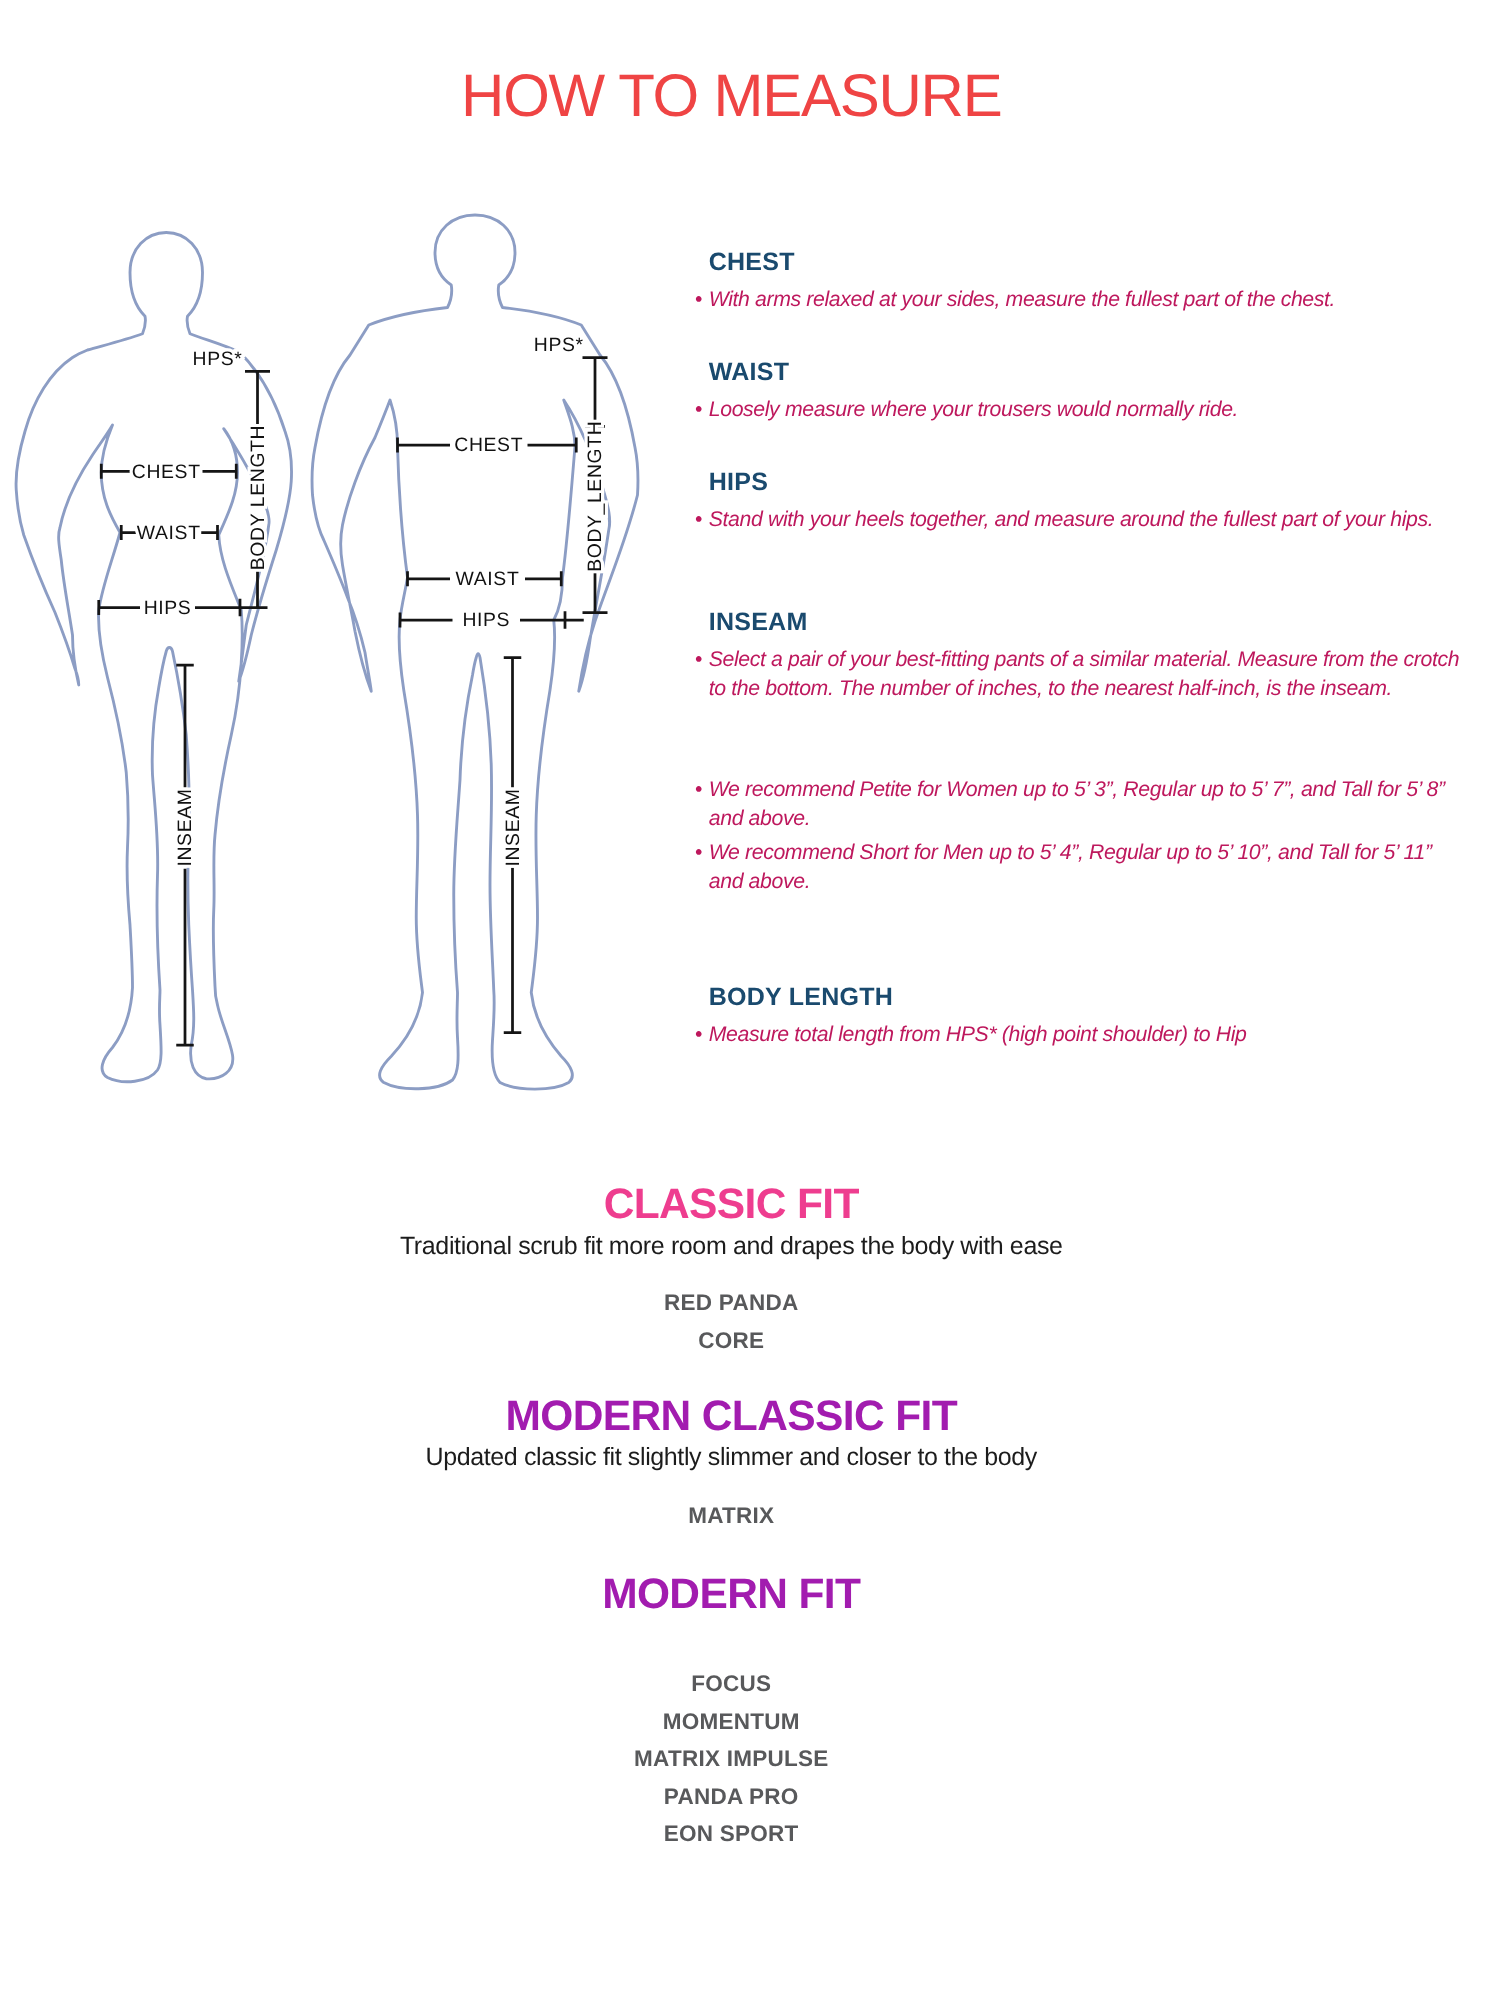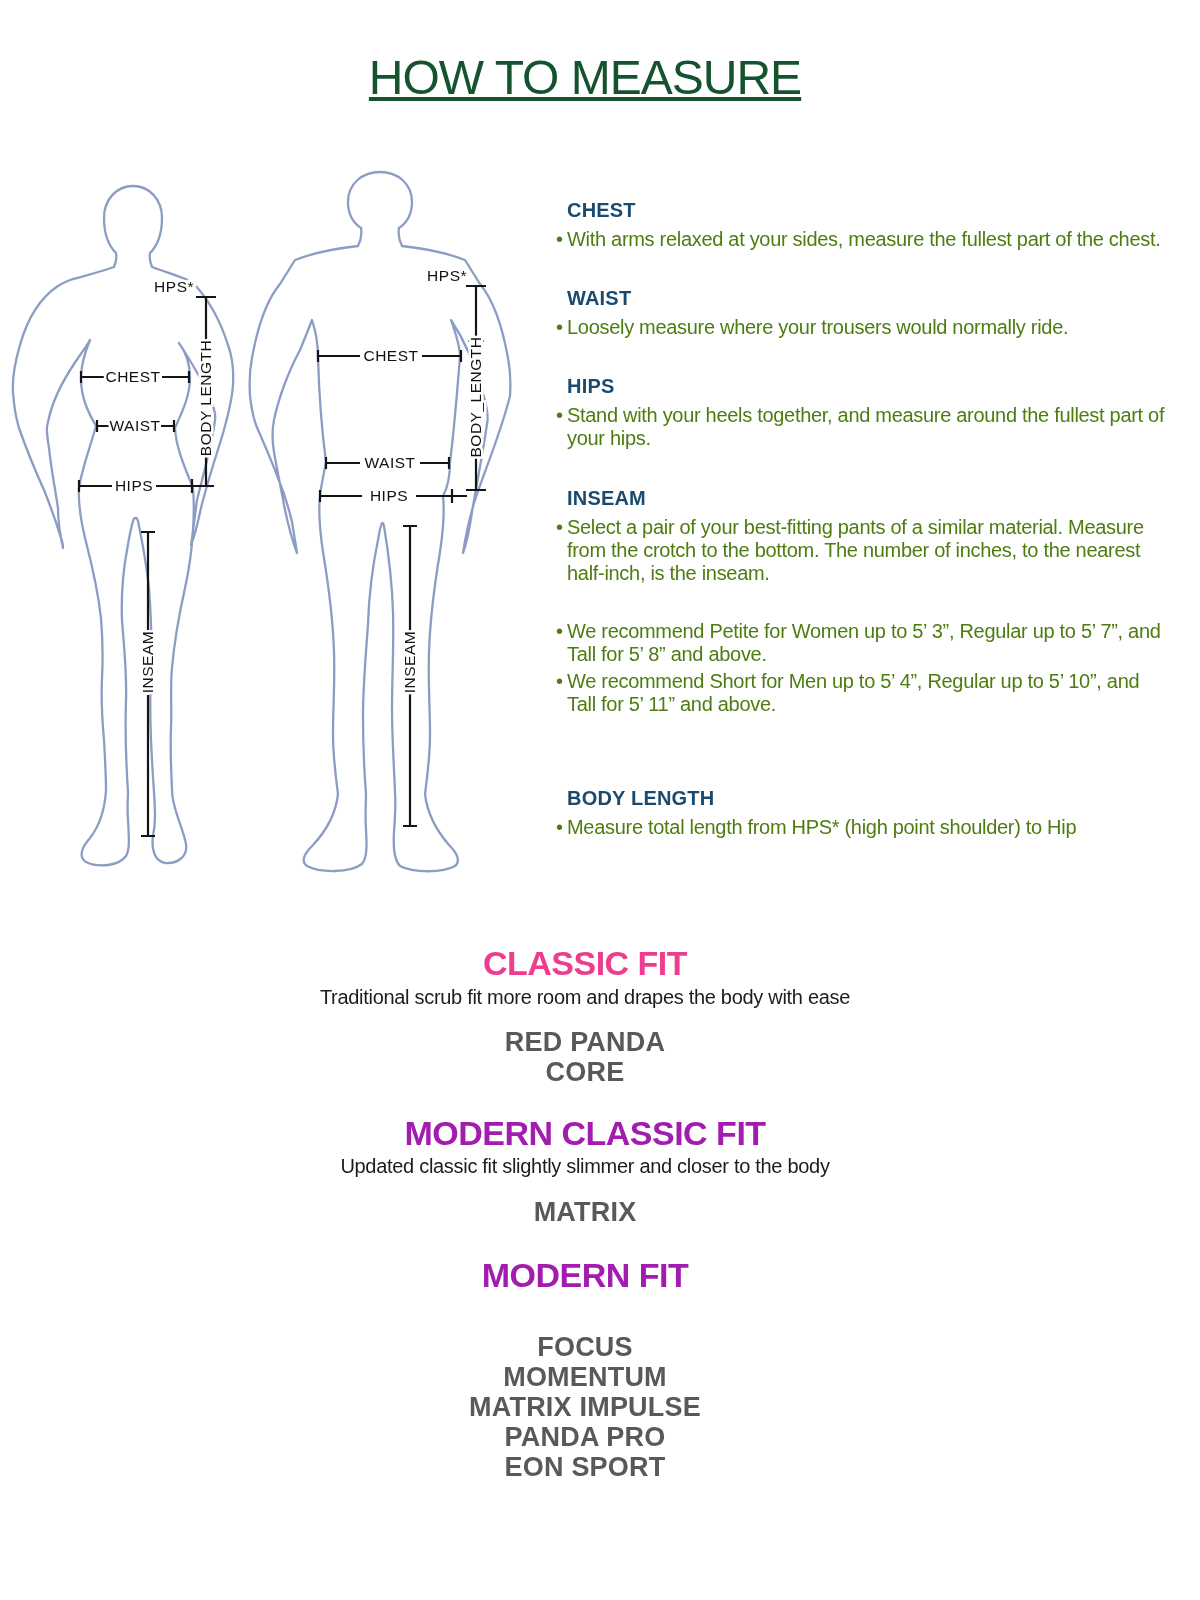--- a/index.html
+++ b/index.html
@@ -3,55 +3,55 @@
 <meta charset="utf-8">
 <style>
   * { margin:0; padding:0; box-sizing:border-box; }
   html,body { background:#ffffff; }
   body {
     width:1200px; height:1600px; position:relative; overflow:hidden;
     font-family:"Liberation Sans", sans-serif; color:#1c1c1c;
   }
   .page-title {
     position:absolute; top:50px; left:0; width:1170px; text-align:center;
-    font-size:48px; font-weight:400; letter-spacing:-1px; color:#14532d;text-decoration:underline;
+    font-size:48px; font-weight:400; letter-spacing:-1px; color:#ef4444;
   }
   
   .figures-svg { position:absolute; left:0; top:150px; width:540px; height:740px; }
   .outline { fill:none; stroke:#8c9dc4; stroke-width:2.3; stroke-linejoin:round; stroke-linecap:round; }
   .measure-lines { fill:none; stroke:#151515; stroke-width:2.2; stroke-linecap:butt; }
   .measure-label {
     font-family:"Liberation Sans", sans-serif; font-size:15.5px; fill:#111;
     letter-spacing:0.5px; paint-order:stroke; stroke:#ffffff; stroke-width:5px;
   }
   
   .measure-col { position:absolute; left:556px; width:612px; }
   .m-section { position:absolute; left:0; width:612px; padding-left:11px; }
   .m-section h3 {
     font-size:20px; font-weight:700; color:#1a4a6e; line-height:24px; margin-bottom:6px;
     letter-spacing:0.2px;
   }
   .m-section ul { list-style:none; }
   .m-section li {
-    position:relative; font-size:20px; line-height:23px;
-    letter-spacing:-0.3px; color:#4d7c0f;
+    position:relative; font-style:italic; font-size:17px; line-height:23px;
+    letter-spacing:-0.3px; color:#be185d;
   }
   .m-section li + li { margin-top:4px; }
   .m-section li::before { content:"\2022"; position:absolute; left:-11px; font-style:normal; }
   
   .fits { position:absolute; left:0; top:0; width:1170px; height:1600px; text-align:center; }
   .fit-heading { position:absolute; left:0; right:0; font-size:34px; font-weight:700; letter-spacing:-0.5px; }
   .fit-classic { color:#ee3d8f;text-align:center; }
   .fit-modern  { color:#a21caf; }
   .fit-desc {
     position:absolute; left:0; right:0; font-size:20px;
     letter-spacing:-0.3px; color:#1c1c1c;
   }
   .fit-lines { position:absolute; left:0; right:0; list-style:none; }
-  .fit-lines li { font-size:27px; font-weight:700; color:#58595b; line-height:30px; letter-spacing:0.2px; }
+  .fit-lines li { font-size:18px; font-weight:700; color:#58595b; line-height:30px; letter-spacing:0.2px; }
 </style>
 </head>
 <body>
 
 <h1 class="page-title">HOW TO MEASURE</h1>
 
 <svg class="figures-svg" viewBox="0 150 540 740">
 
   <g>
     <path class="outline" d="M 63,548

